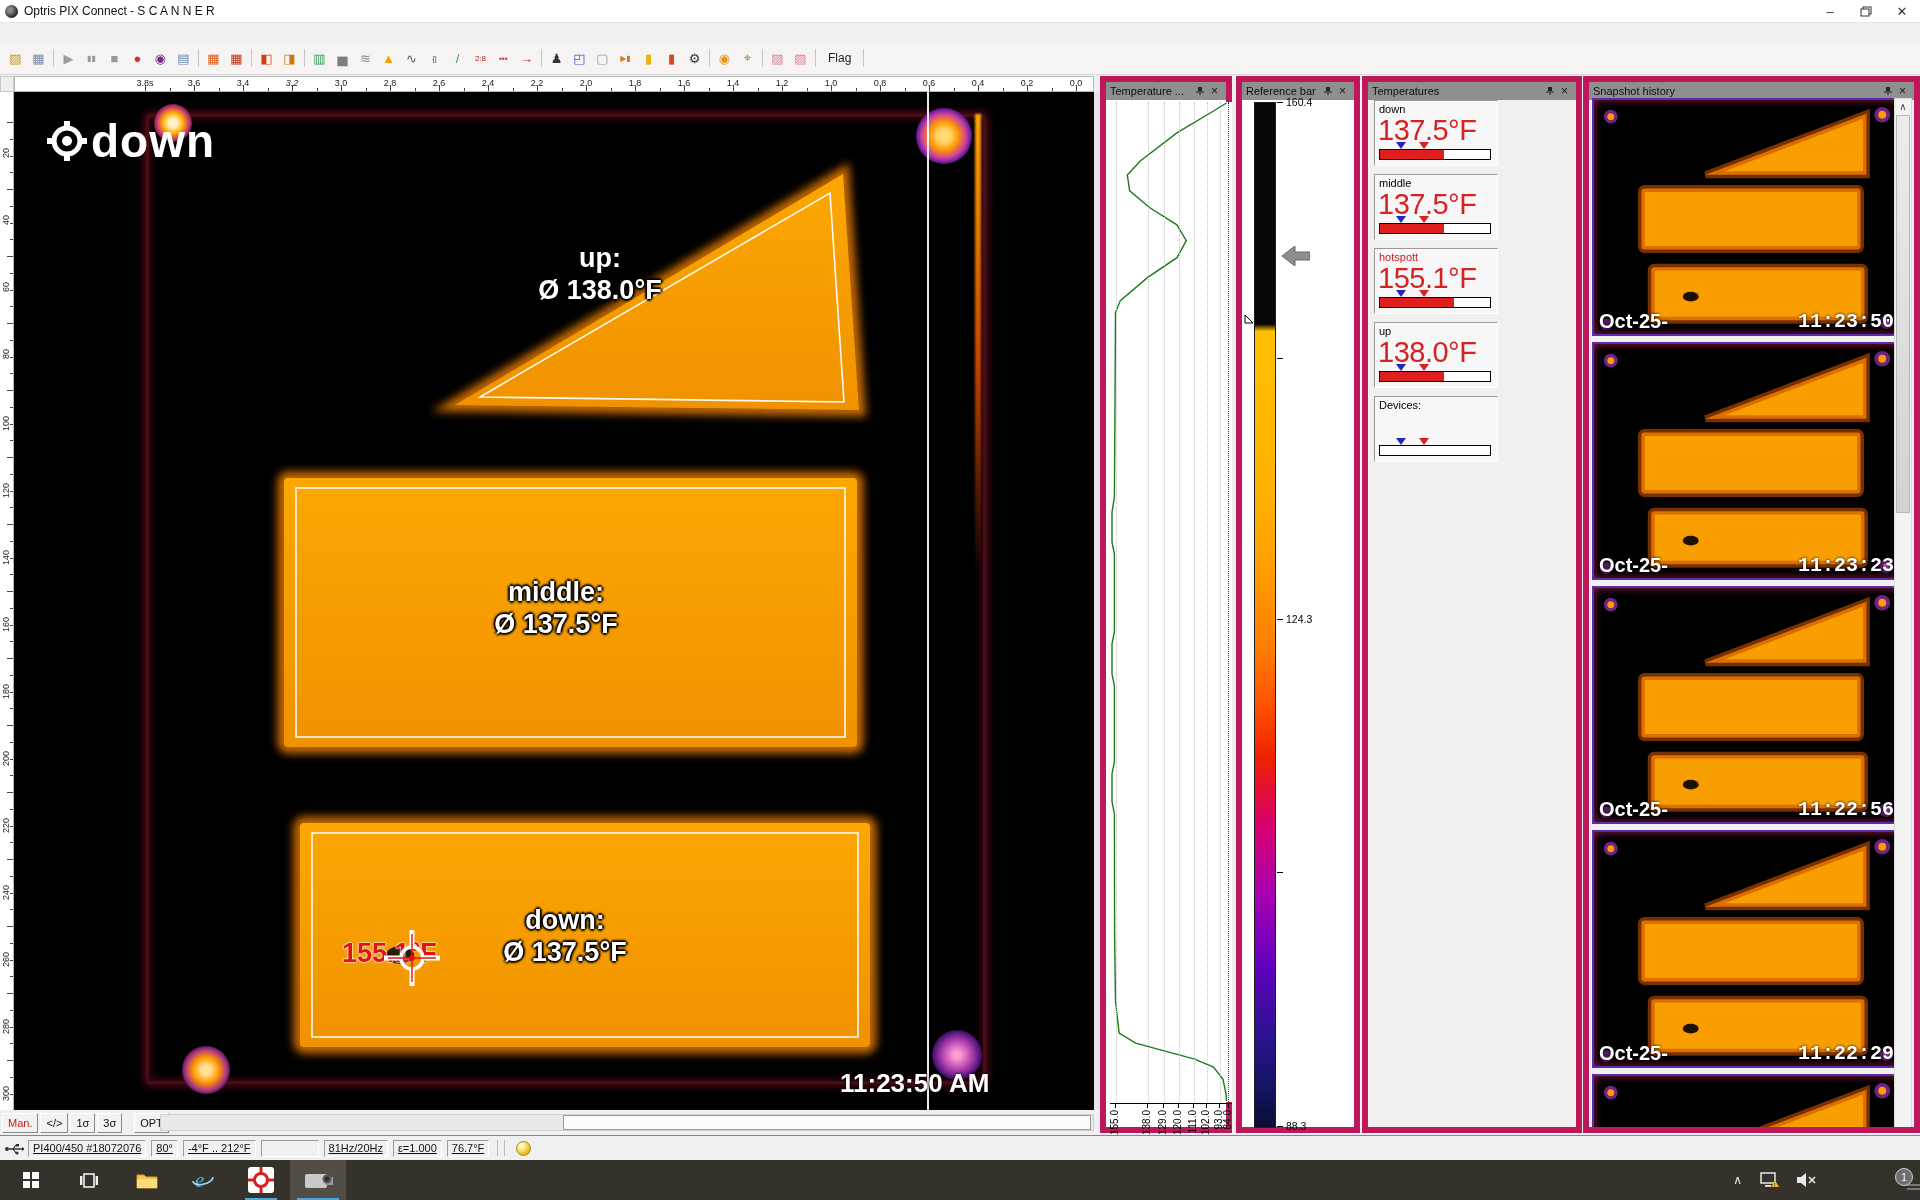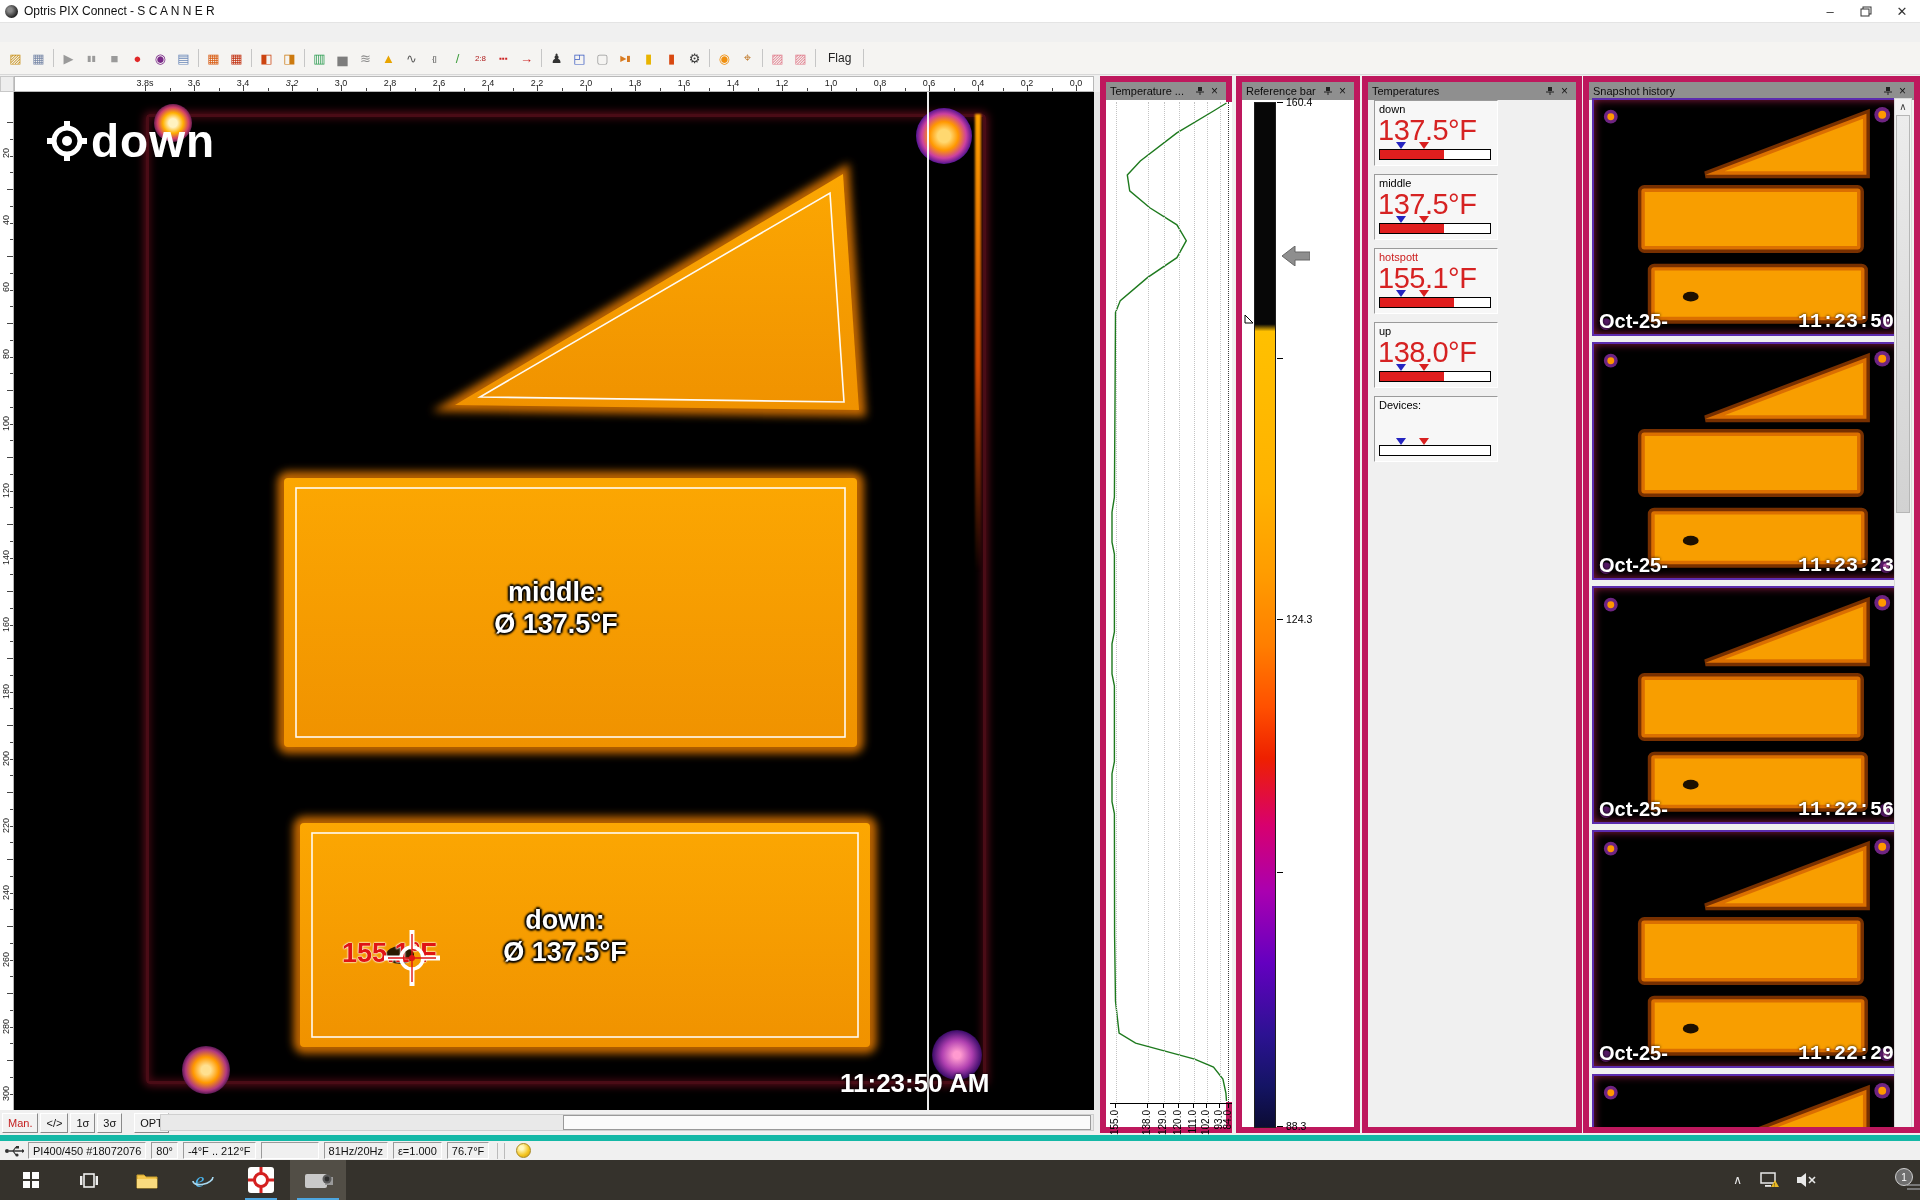--- a/index.html
+++ b/index.html
@@ -88,22 +88,22 @@
   .snap-scroll-up{height:15px;display:flex;align-items:center;justify-content:center;font-size:10px;color:#444;}
   .snap-scroll-thumb{position:absolute;left:1px;right:1px;top:16px;height:396px;background:linear-gradient(#ececec,#d2d2d2);border:1px solid #b6b6b6;}
   
   .bottomrow{position:absolute;left:0;top:1110px;width:1100px;height:25px;background:#f0f0f0;display:flex;align-items:center;}
   .bbtn{height:18px;padding:0 5px;font-size:11px;background:#f2f2f2;border:1px solid;border-color:#fff #8a8a8a #8a8a8a #fff;
      display:flex;align-items:center;margin-left:2px;color:#111;}
   .bbtn.man{color:#c42020;}
   .bbtn.opt{margin-left:12px;}
   .hscroll{position:absolute;left:160px;top:1114px;width:934px;height:17px;background:#e9e9e9;border:1px solid #cfcfcf;box-sizing:border-box;}
   .hscroll-thumb{position:absolute;left:402px;top:0;width:528px;height:15px;background:#fbfbfb;border:1px solid #9a9a9a;box-sizing:border-box;}
-  .statusbar{position:absolute;left:0;top:1135px;width:1920px;height:25px;background:#f0f0f0;border-top:6px solid #14b8a6;
-     display:flex;align-items:center;padding-left:4px;box-sizing:border-box;}
+  .statusbar{position:absolute;left:0;top:1135px;width:1920px;height:25px;background:#f0f0f0;border-top:1px solid #14b8a6;
+     display:flex;align-items:center;padding-left:4px;box-sizing:border-box;text-decoration:underline;}
   .sseg{height:17px;border:1px solid;border-color:#9a9a9a #fff #fff #9a9a9a;background:#f0f0f0;font-size:11px;color:#111;
      display:flex;align-items:center;padding:0 4px;margin-right:5px;box-sizing:border-box;white-space:nowrap;}
   .bulb{width:13px;height:13px;border-radius:50%;background:radial-gradient(circle at 35% 30%,#fff8c0 15%,#f4c520 60%,#c89010 100%);
      border:1px solid #a98a20;margin-left:8px;}
   .sbar-div{width:1px;height:16px;background:#bbb;margin:0 3px;}
   
   .taskbar{position:absolute;left:0;top:1160px;width:1920px;height:40px;background:#35322c;display:flex;align-items:center;}
   .tb-btn{width:46px;height:40px;display:flex;align-items:center;justify-content:center;position:relative;}
   .tb-btn.active{background:#524e46;}
   .tb-underline{position:absolute;left:7px;right:7px;bottom:0;height:2px;background:#4da6e0;}
@@ -363,20 +363,24 @@
         <circle cx="20" cy="20" r="13" fill="none" stroke="#fff" stroke-width="5"></circle>
         <rect x="17" y="0" width="6" height="9" fill="#fff"></rect>
           <rect x="17" y="31" width="6" height="9" fill="#fff"></rect>
         <rect x="0" y="17" width="9" height="6" fill="#fff"></rect>
           <rect x="31" y="17" width="9" height="6" fill="#fff"></rect>
         <circle cx="20" cy="20" r="5" fill="#fff"></circle>
       </svg>
       <span class="logo-text">down</span>
     </div>
 
+    <div class="region-label" style="left:476px;top:150px;">
+      <div>up:</div>
+      <div>Ø 138.0°F</div>
+    </div>
     <div class="region-label" style="left:432px;top:484px;">
       <div>middle:</div>
       <div>Ø 137.5°F</div>
     </div>
     <div class="region-label" style="left:441px;top:812px;">
       <div>down:</div>
       <div>Ø 137.5°F</div>
     </div>
 
     <span class="hotspot-value">155.1°F</span>

